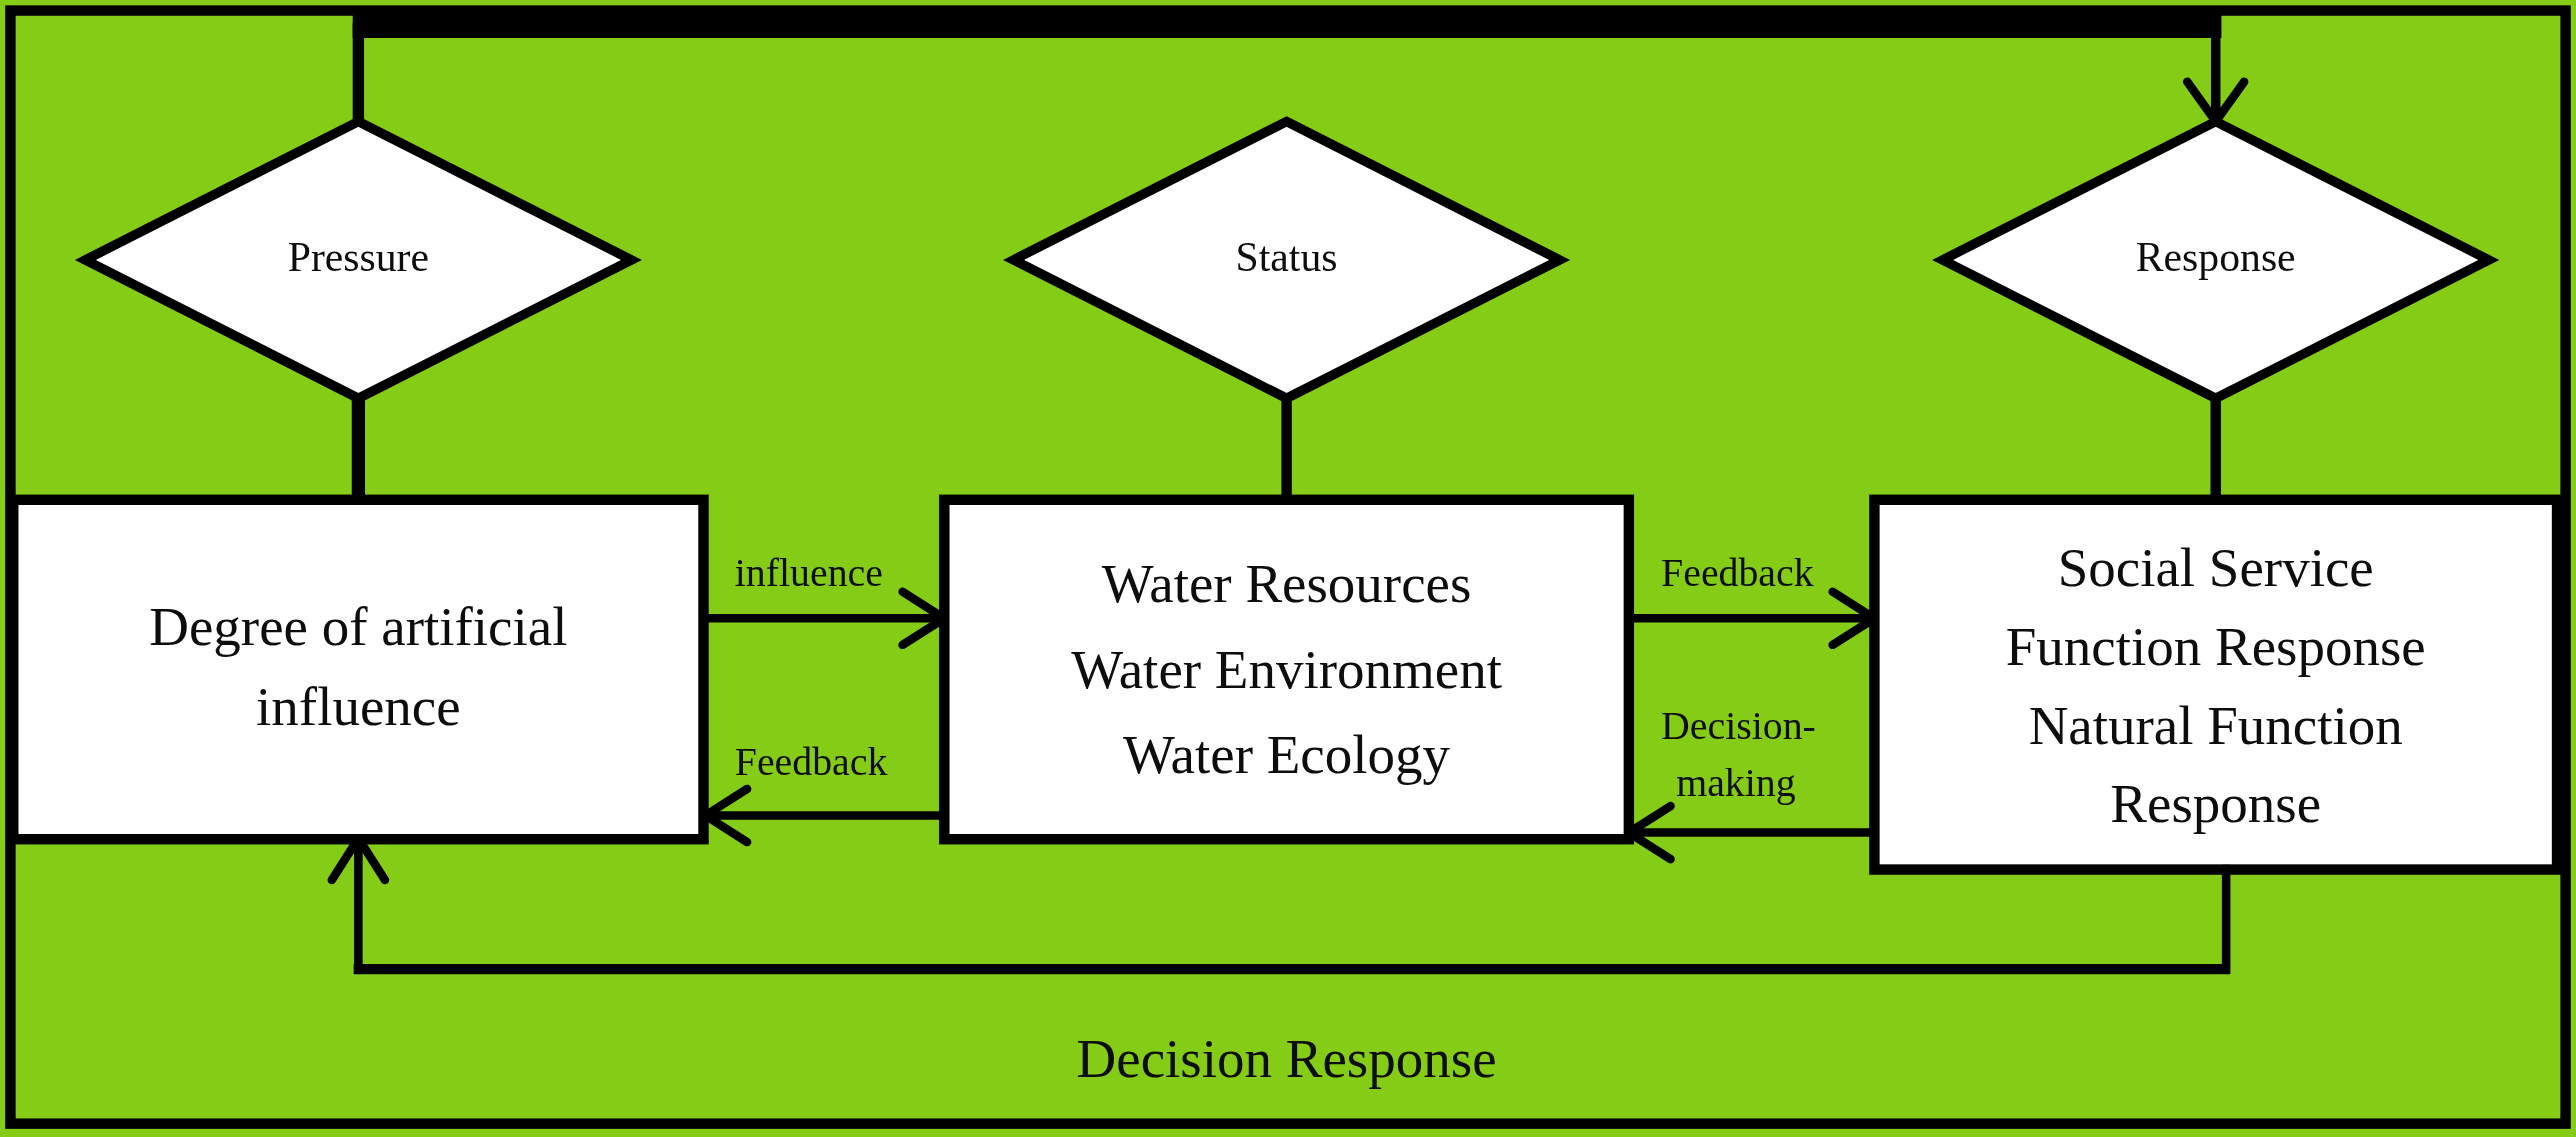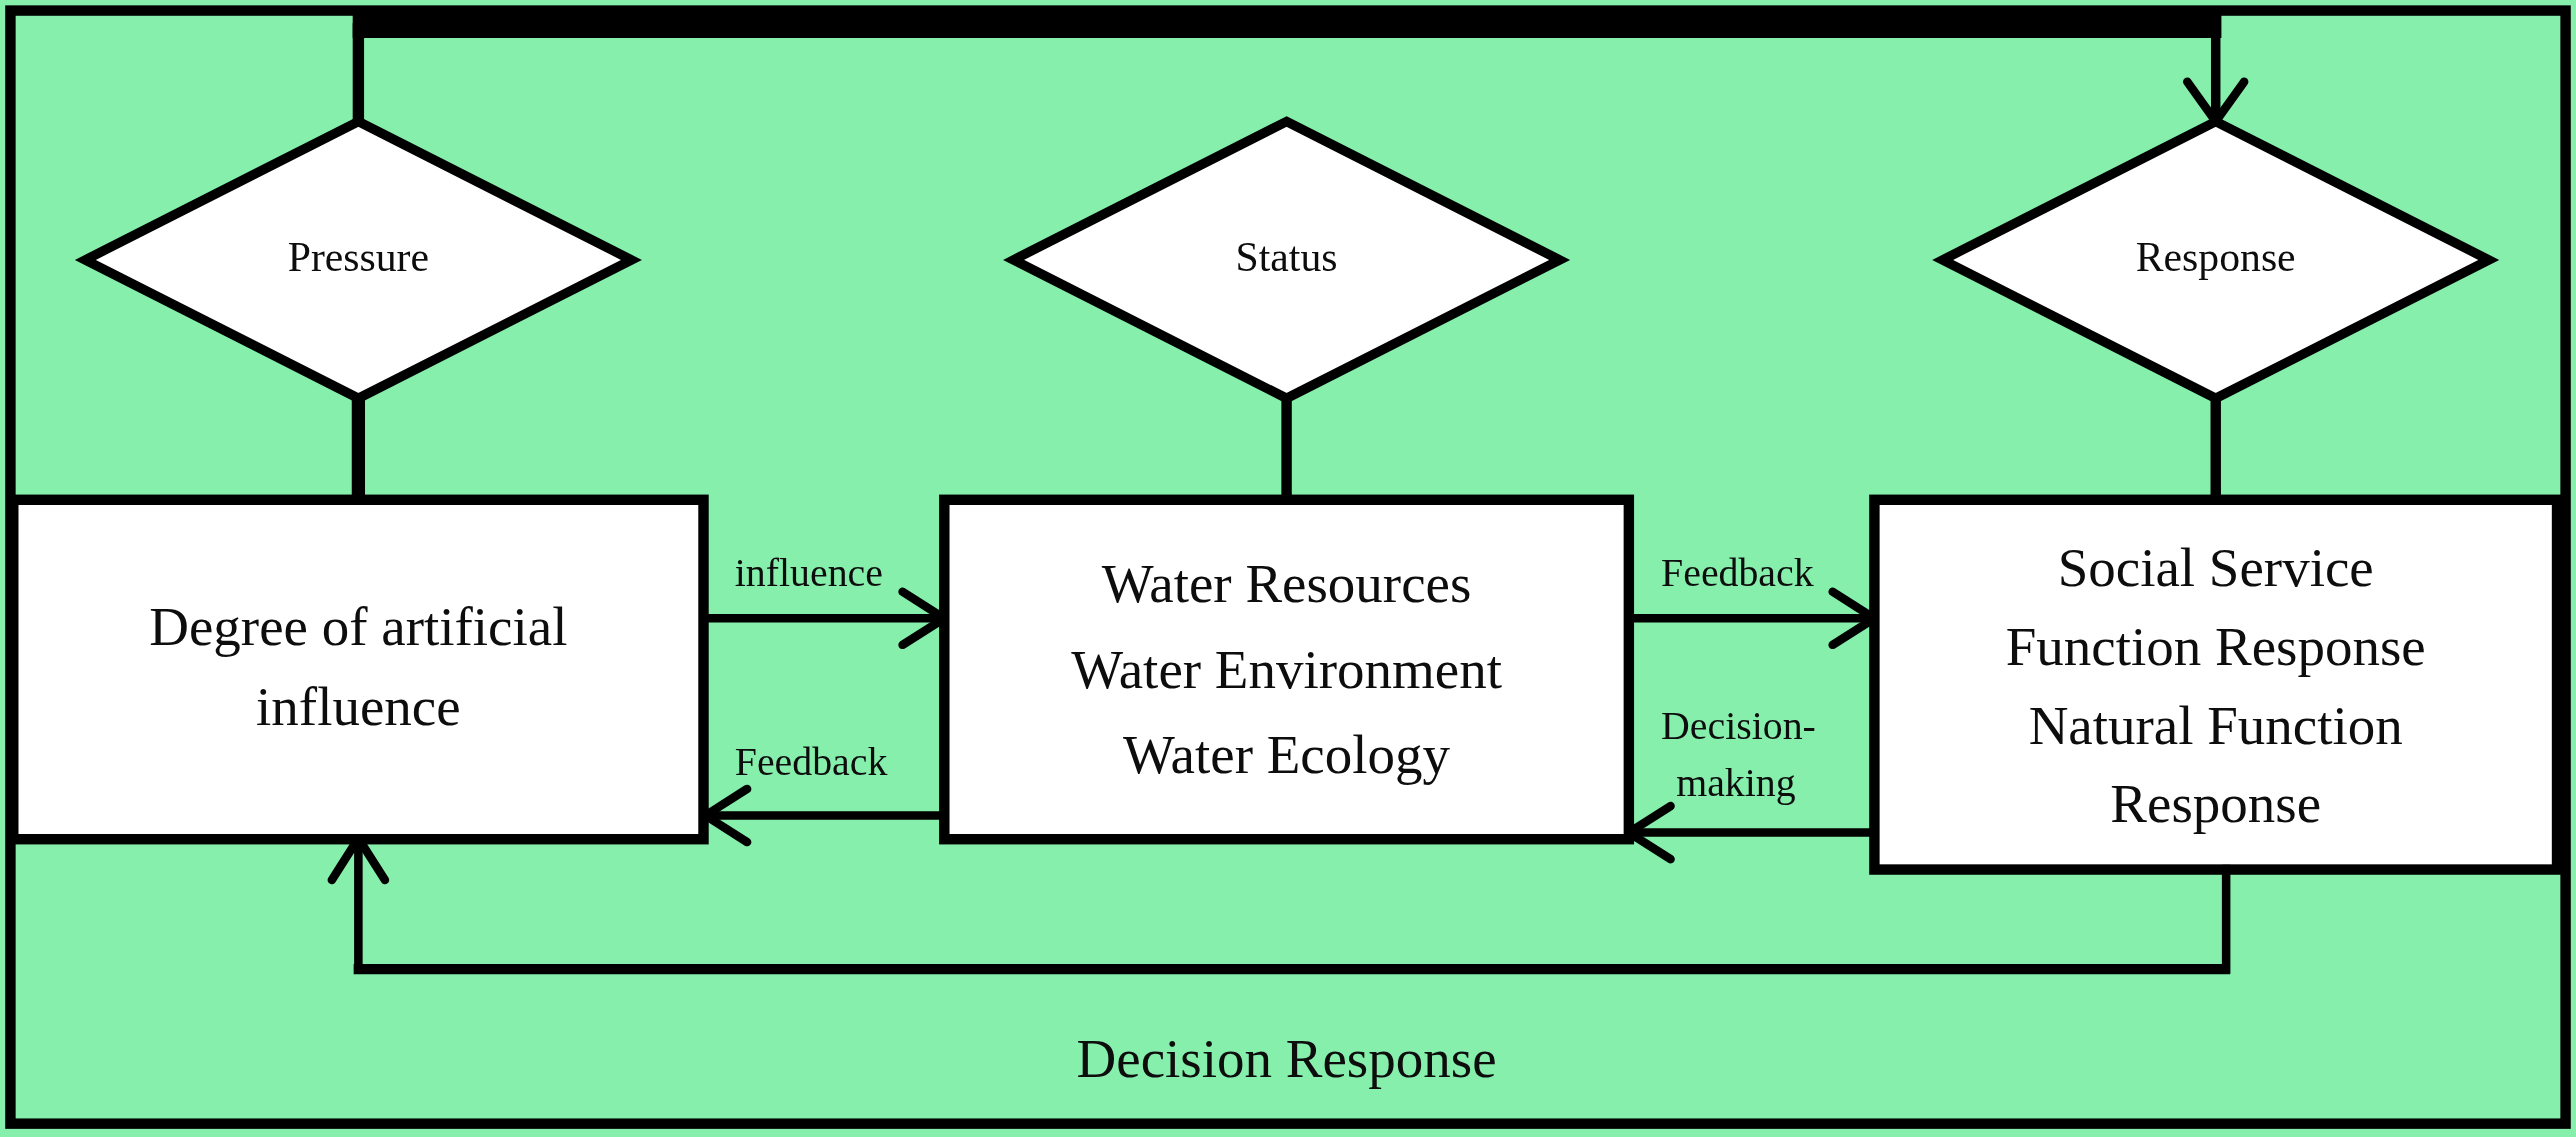--- a/index.html
+++ b/index.html
@@ -10,21 +10,21 @@
   body {
     width: 2576px;
     height: 1138px;
     font-family: "Liberation Serif", "DejaVu Serif", serif;
     overflow: hidden;
   }
   #diagram-root {
     position: relative;
     width: 2576px;
     height: 1138px;
-    background: #86efac;
+    background: #84cc16;
   }
   svg#flow-svg {
     position: absolute;
     top: 0;
     left: 0;
     width: 2576px;
     height: 1138px;
     display: block;
   }
   .shape-stroke {

